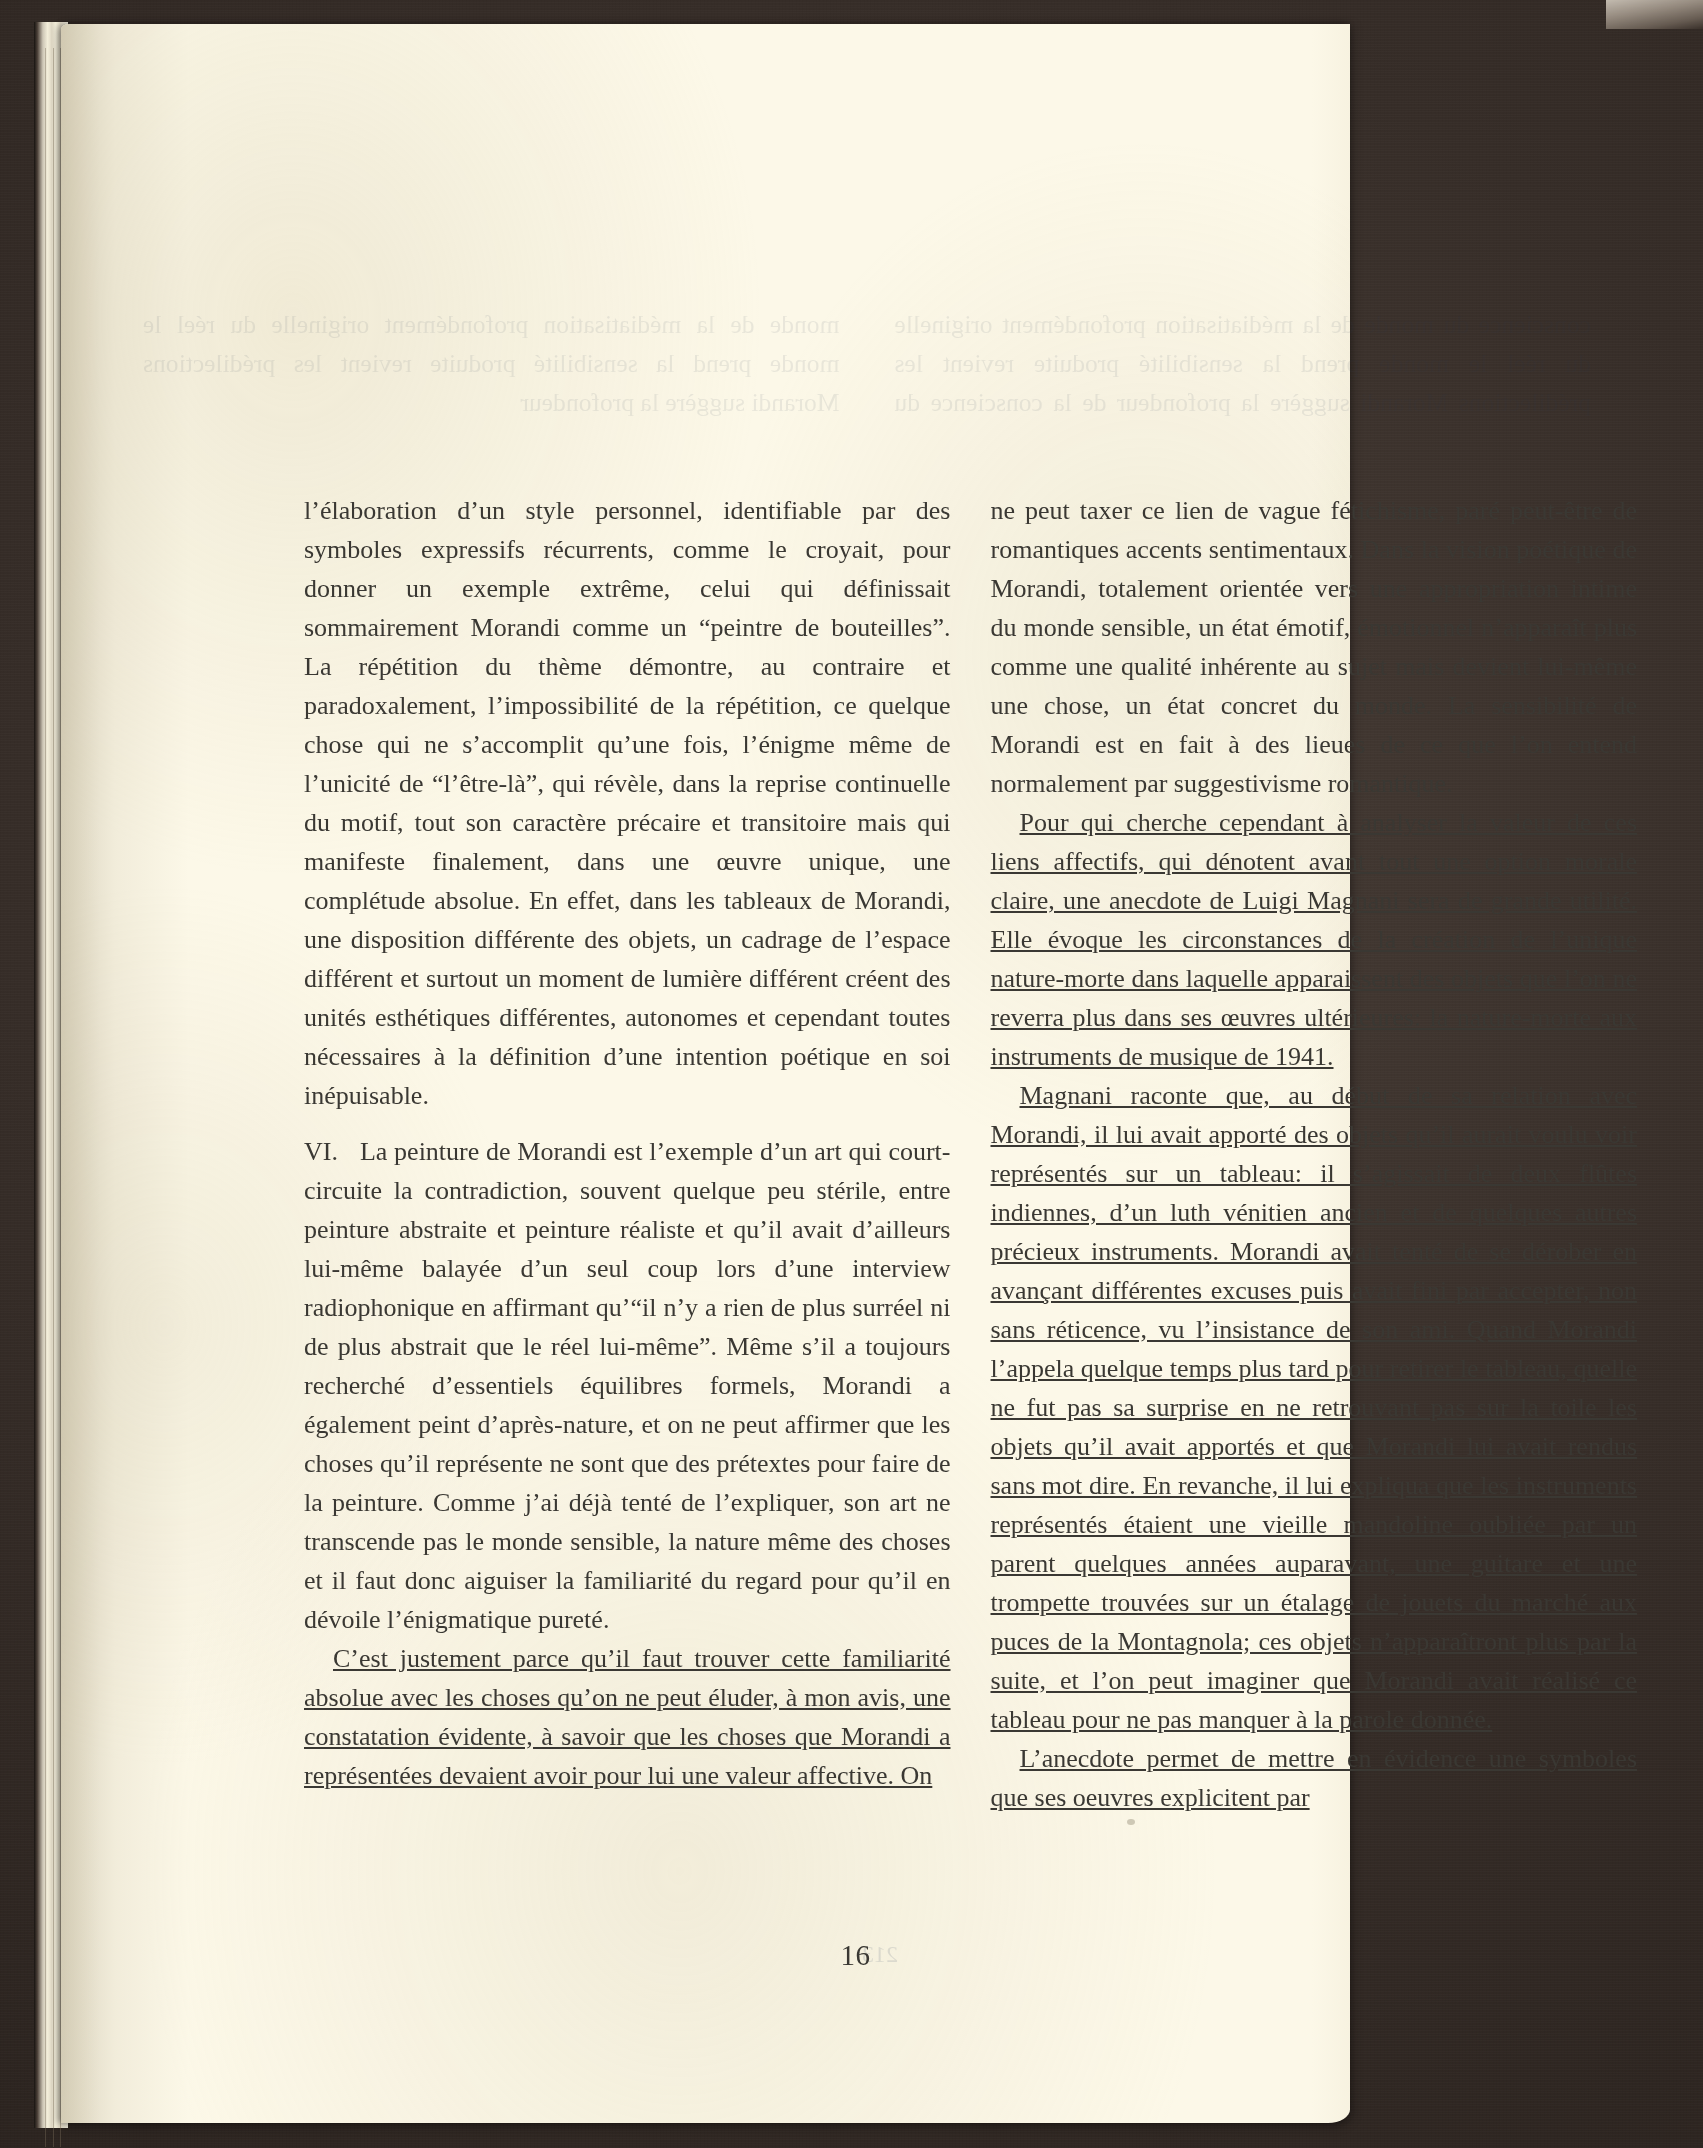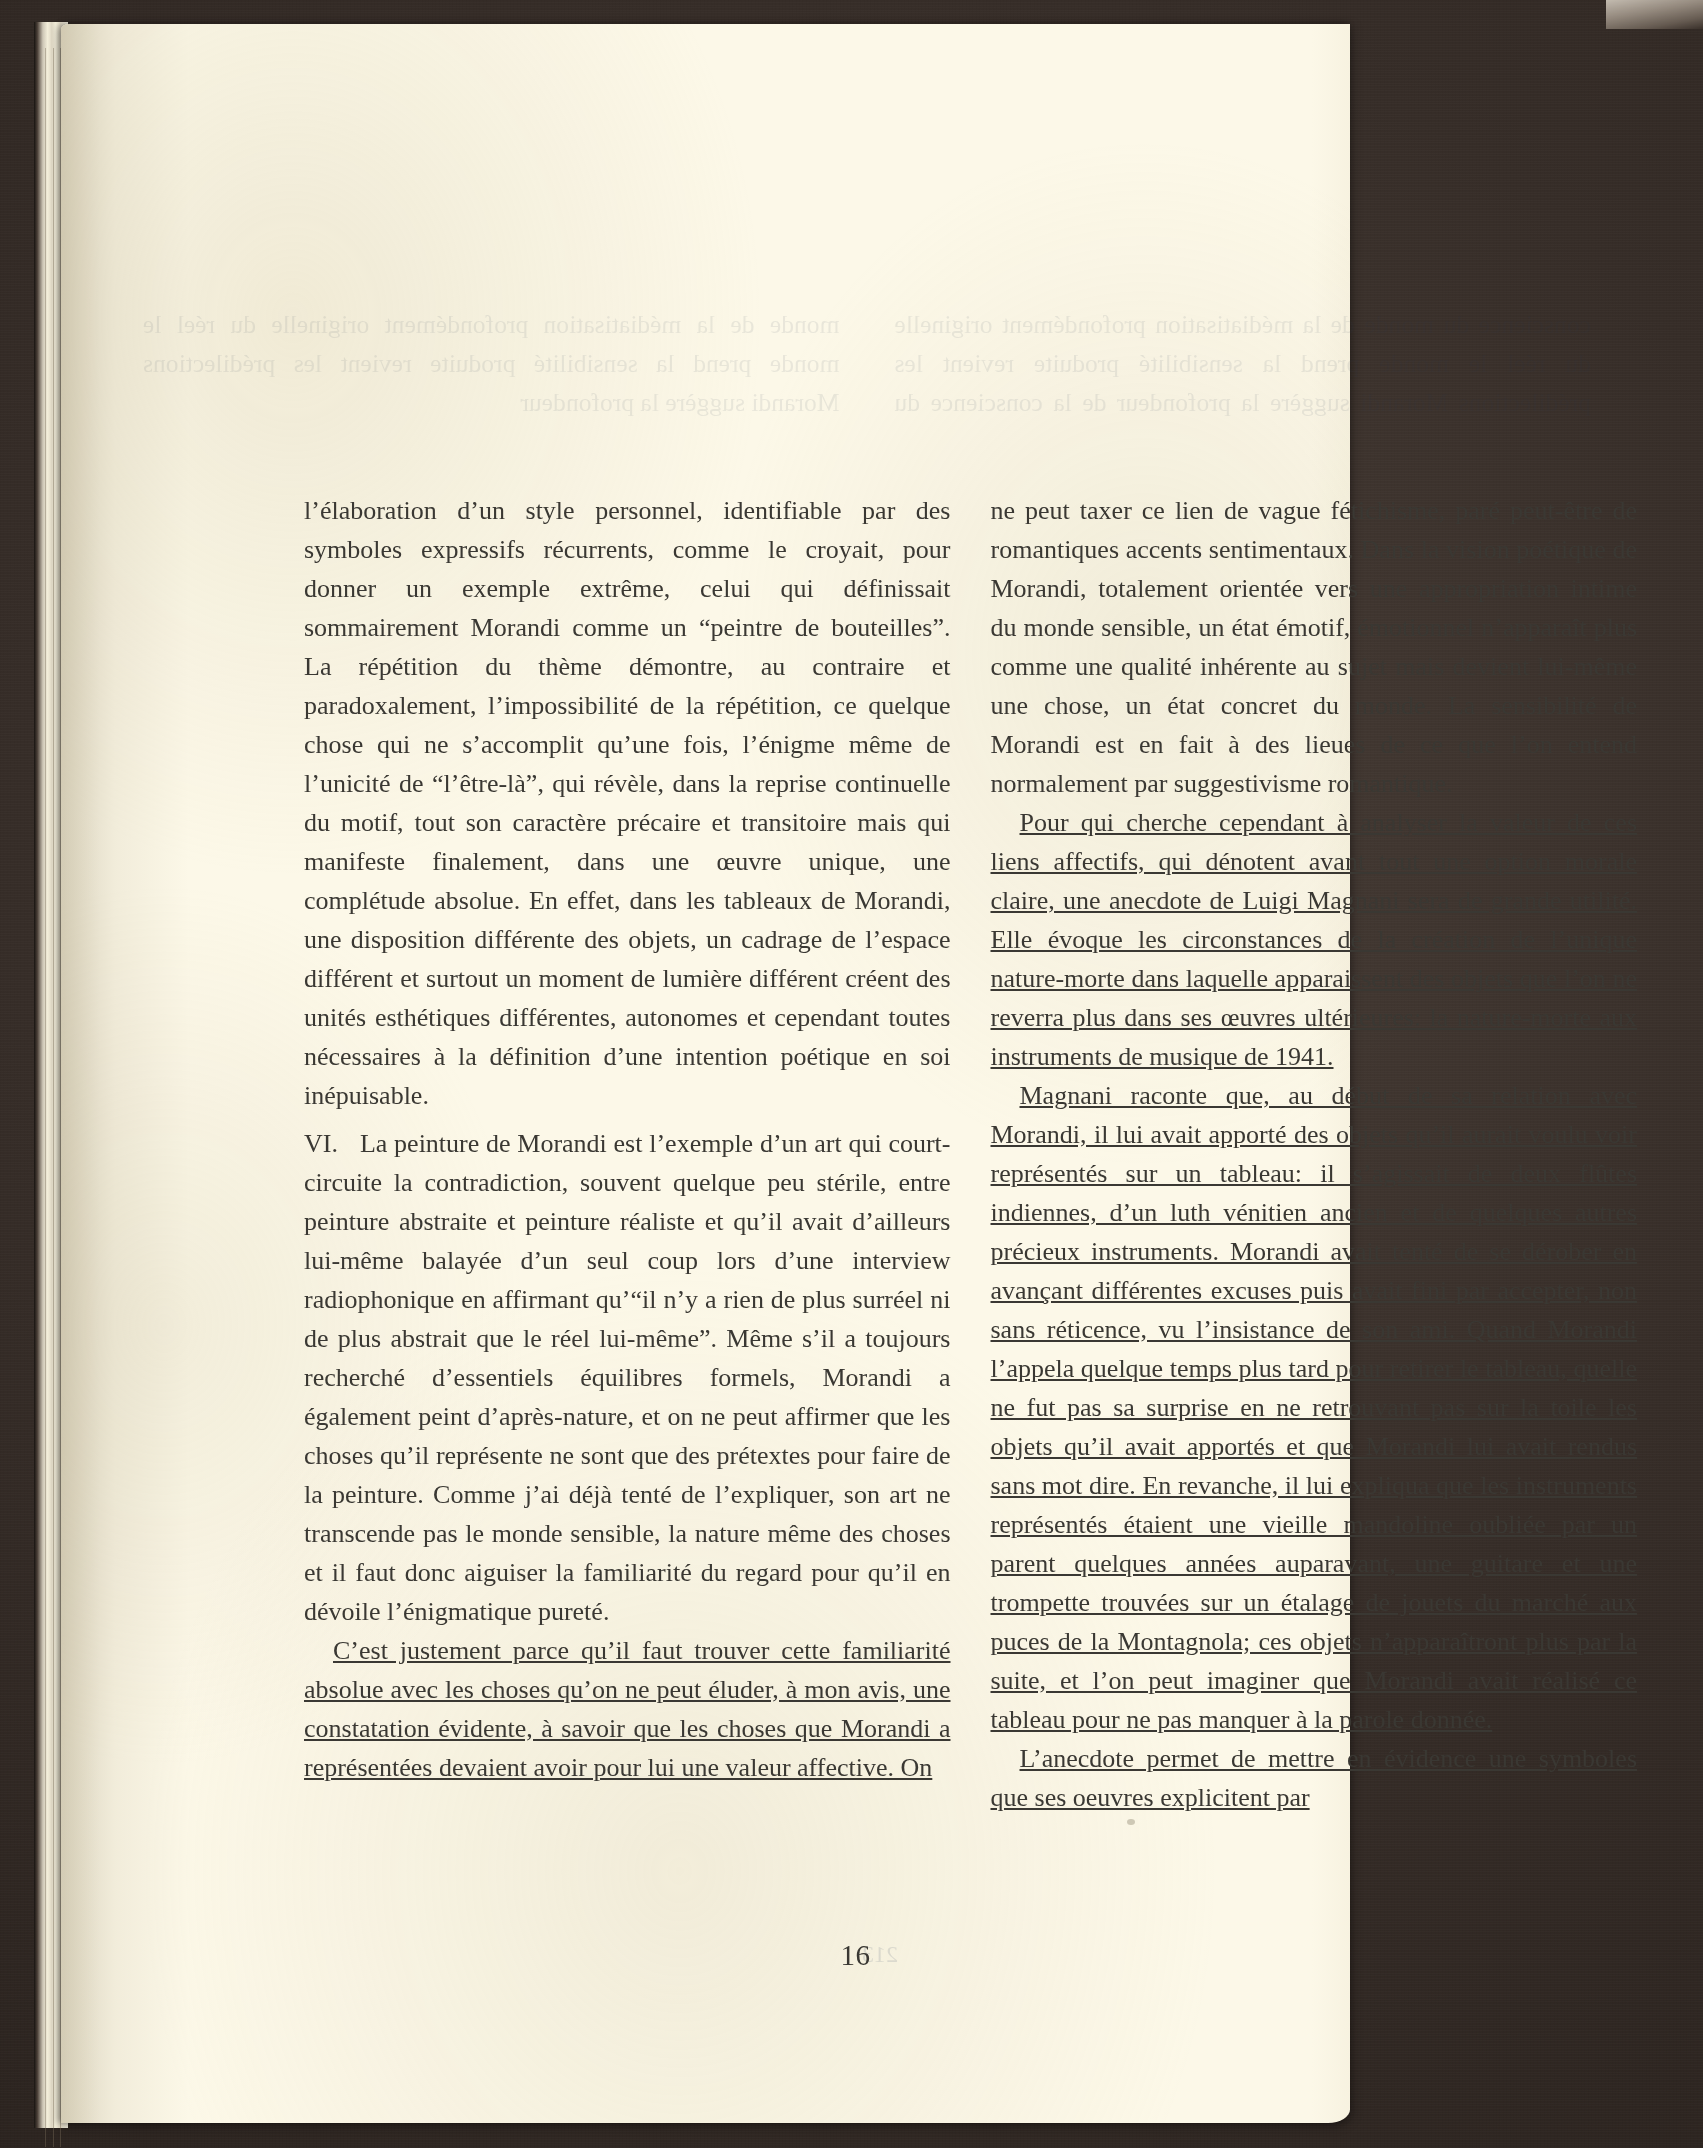--- a/index.html
+++ b/index.html
@@ -158,21 +158,21 @@
   }
   .text-block p.indent { text-indent: 29px; text-decoration: underline; }
 
   
   .sec-num { margin-right: 22px; }
 
   
   .text-block p.cont { text-indent: 0; }
 
   
-  .text-block p.section-start { margin-top: 9px; text-indent: 0; }
+  .text-block p.section-start { margin-top: 17px; text-indent: 0; }
 
   
   .folio {
     position: absolute;
     top: 1915px;
     left: 0;
     width: 1589px;
     text-align: center;
     font-size: 29px;
     color: #3a3833;

